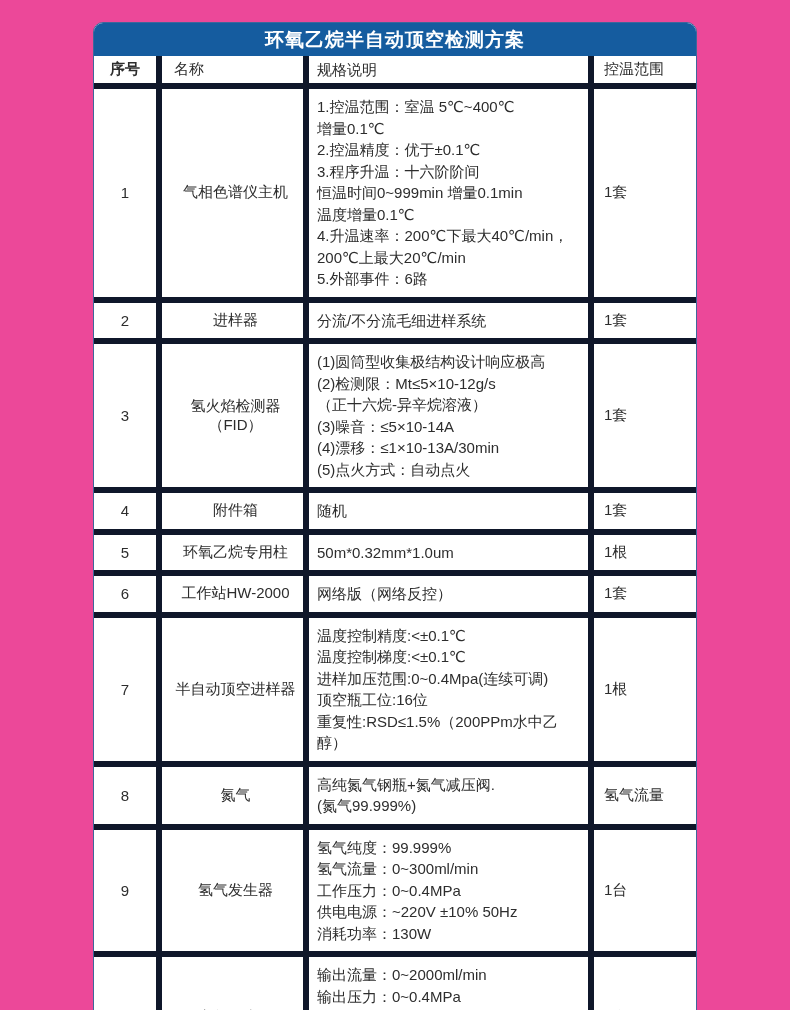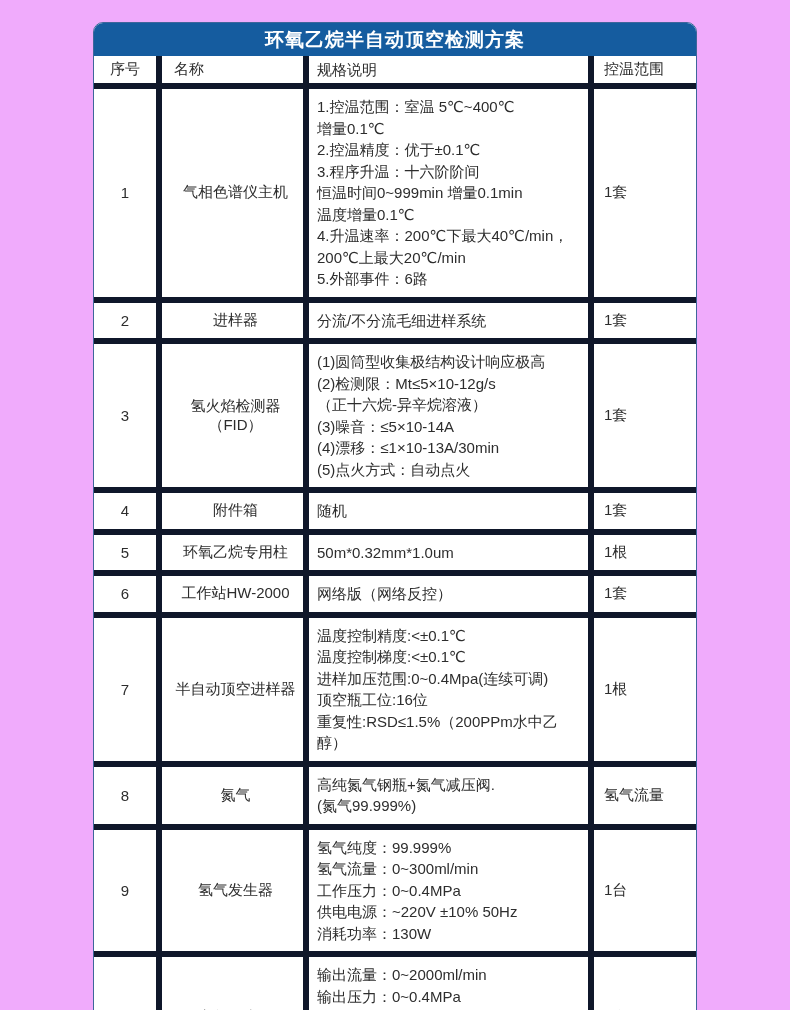--- a/index.html
+++ b/index.html
@@ -5,21 +5,21 @@
   html, body {
     margin: 0;
     padding: 0;
     background: #fefefe;
     font-family: "Liberation Sans", "DejaVu Sans", sans-serif;
   }
   .page {
     position: relative;
     width: 790px;
     height: 1010px;
-    background: #f0abfc;
+    background: #ec4899;
     overflow: hidden;
   }
   .card {
     position: absolute;
     left: 93px;
     top: 22px;
     width: 604px;
     border-radius: 10px;
     overflow: hidden;
     border: 1px solid #3f669a;
@@ -74,21 +74,21 @@
 
   tr.head-row > th {
     height: 30px;
     background: #ffffff;
     font-size: 15px;
   }
   tr.head-row th.c-name,
   tr.head-row th.c-spec,
   tr.head-row th.c-qty { text-align: left; font-weight: 400; }
   tr.head-row th.c-spec { padding-top: 0; padding-bottom: 0; }
-  tr.head-row th.c-no { font-weight: 400; }
+  tr.head-row th.c-no { font-weight: 700; }
 </style>
 </head>
 <body>
 
 <div class="page">
   <div class="card">
 
     <div class="title-bar">
       <span>环氧乙烷半自动顶空检测方案</span>
     </div>

